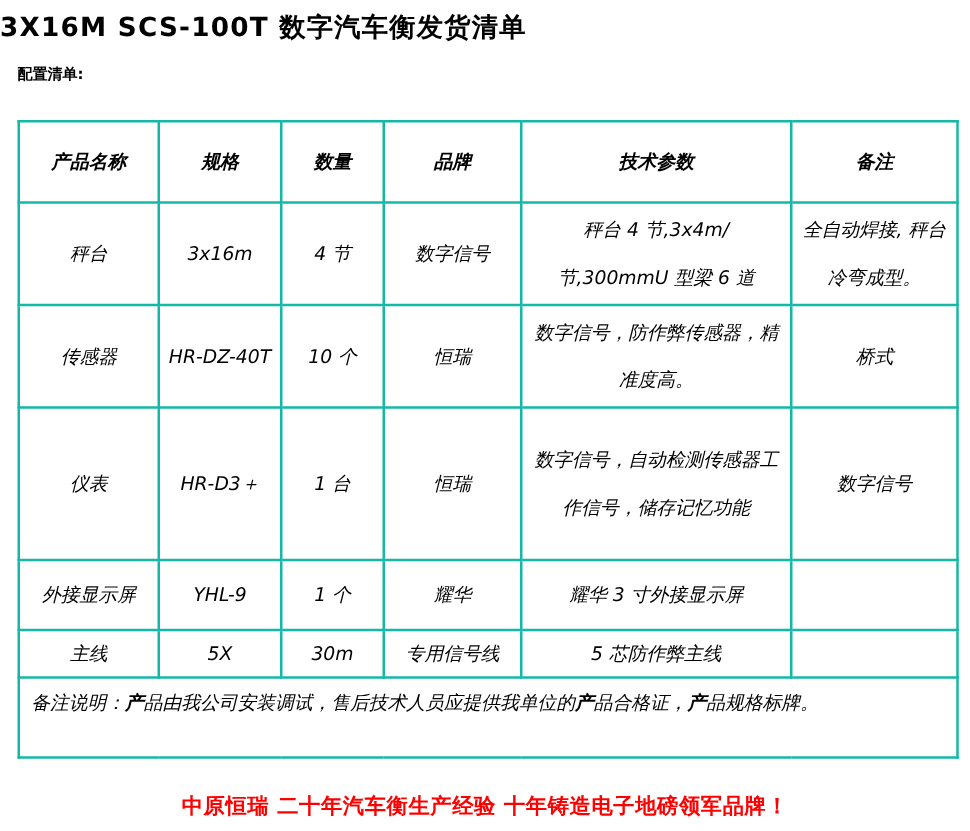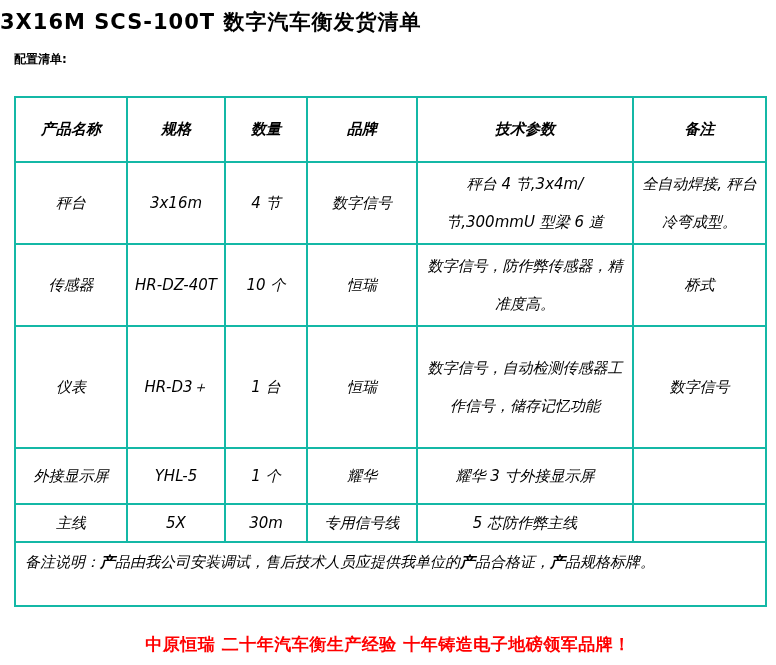--- a/index.html
+++ b/index.html
@@ -107,21 +107,21 @@
   <tr class="r3">
     <td>仪表</td>
     <td>HR-D3＋</td>
     <td>1 台</td>
     <td>恒瑞</td>
     <td class="ml">数字信号，自动检测传感器工作信号，储存记忆功能</td>
     <td class="ml remark-left">数字信号</td>
   </tr>
   <tr class="r5">
     <td>外接显示屏</td>
-    <td>YHL-5</td>
+    <td>YHL-9</td>
     <td>1 个</td>
     <td>耀华</td>
     <td>耀华 3 寸外接显示屏</td>
     <td></td>
   </tr>
   <tr class="r6">
     <td>主线</td>
     <td>5X</td>
     <td>30m</td>
     <td>专用信号线</td>

